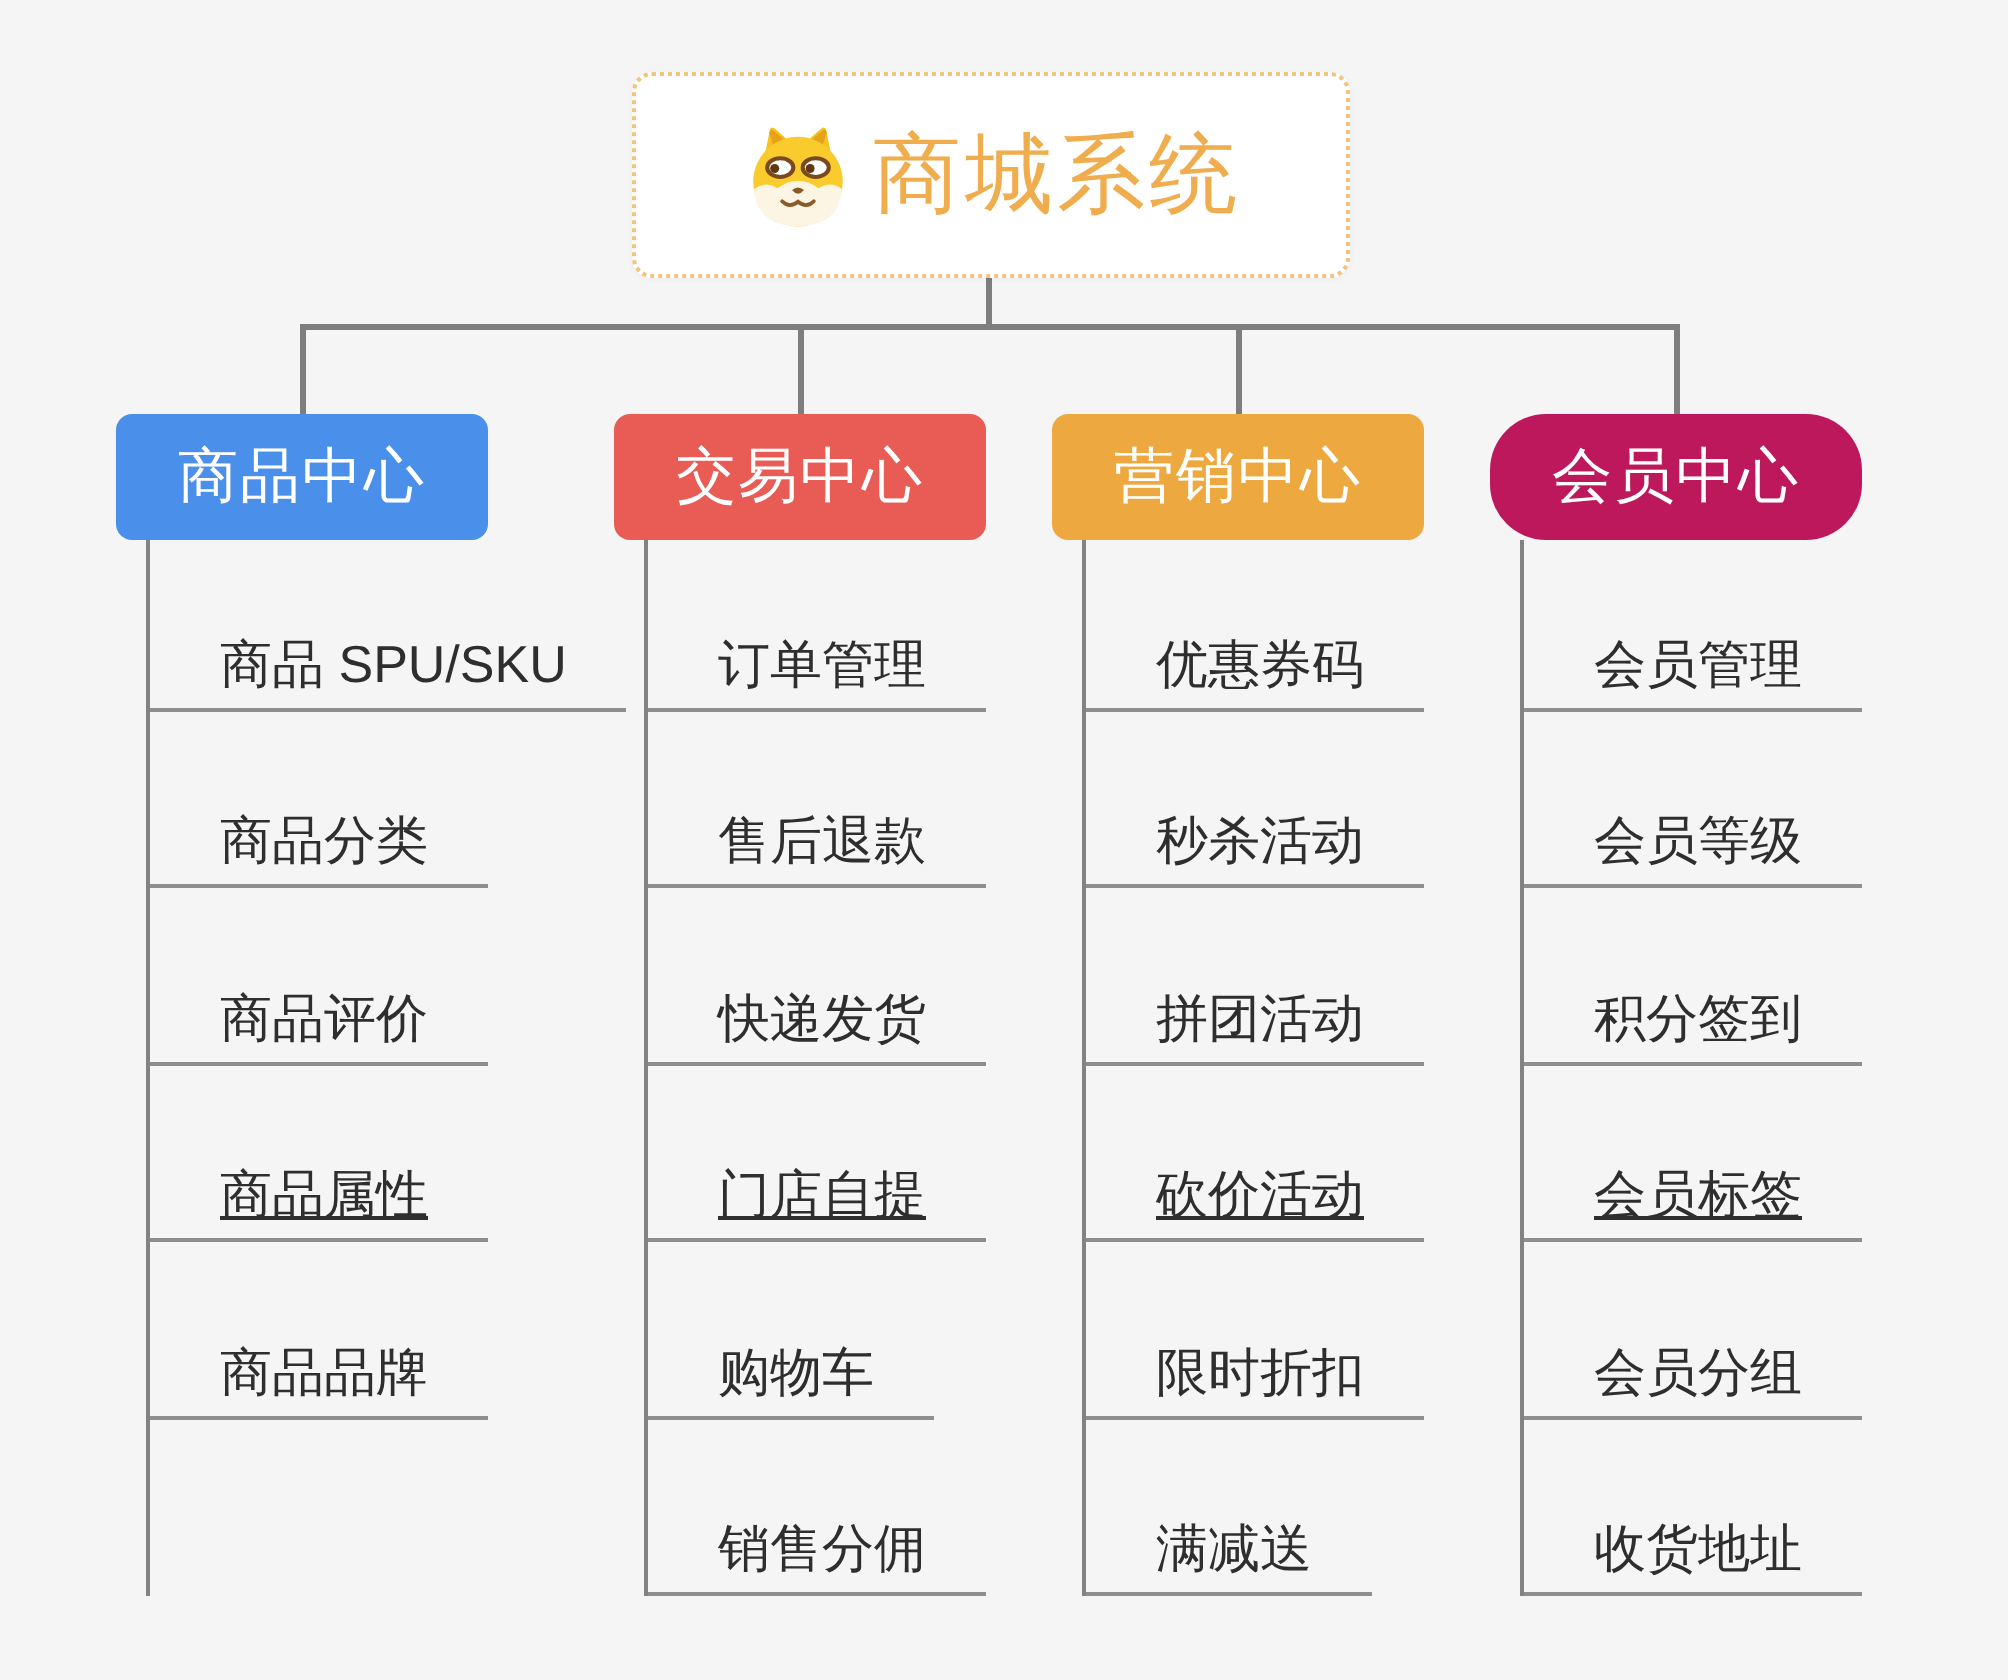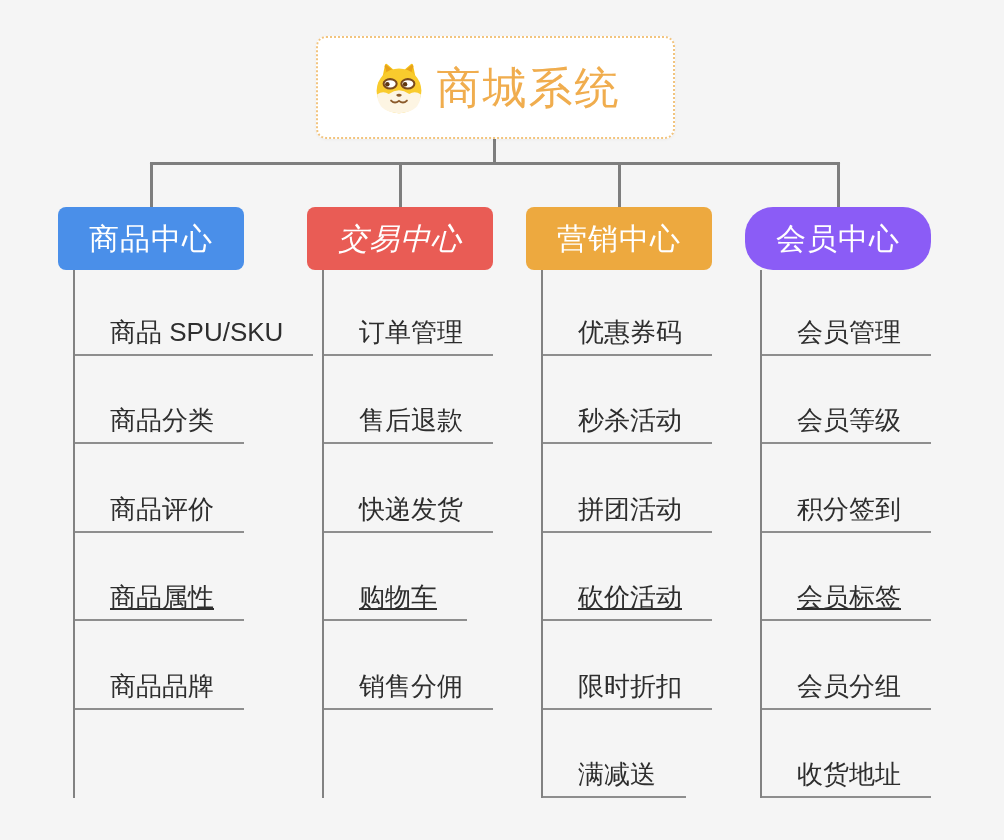--- a/index.html
+++ b/index.html
@@ -127,48 +127,49 @@
     <ul class="branch-list">
       <li>商品 SPU/SKU</li>
       <li>商品分类</li>
       <li>商品评价</li>
       <li>商品属性</li>
       <li>商品品牌</li>
     </ul>
   </section>
 
   <section class="branch branch-1">
-    <div class="branch-header" style="background: rgb(233, 92, 85); font-style: italic;">
+    <div class="branch-header" style="background: rgb(233, 92, 85);">
       <span>交易中心</span>
     </div>
     <ul class="branch-list">
       <li>订单管理</li>
       <li>售后退款</li>
       <li>快递发货</li>
+      <li>门店自提</li>
       <li>购物车</li>
       <li>销售分佣</li>
     </ul>
   </section>
 
   <section class="branch branch-2">
     <div class="branch-header" style="background: rgb(237, 169, 63);">
       <span>营销中心</span>
     </div>
     <ul class="branch-list">
       <li>优惠券码</li>
       <li>秒杀活动</li>
       <li>拼团活动</li>
       <li>砍价活动</li>
       <li>限时折扣</li>
       <li>满减送</li>
     </ul>
   </section>
 
   <section class="branch branch-3">
-    <div class="branch-header" style="background: #8b5cf6; border-radius: 28px;">
+    <div class="branch-header" style="background: #be185d; border-radius: 28px;">
       <span>会员中心</span>
     </div>
     <ul class="branch-list">
       <li>会员管理</li>
       <li>会员等级</li>
       <li>积分签到</li>
       <li>会员标签</li>
       <li>会员分组</li>
       <li>收货地址</li>
     </ul>

